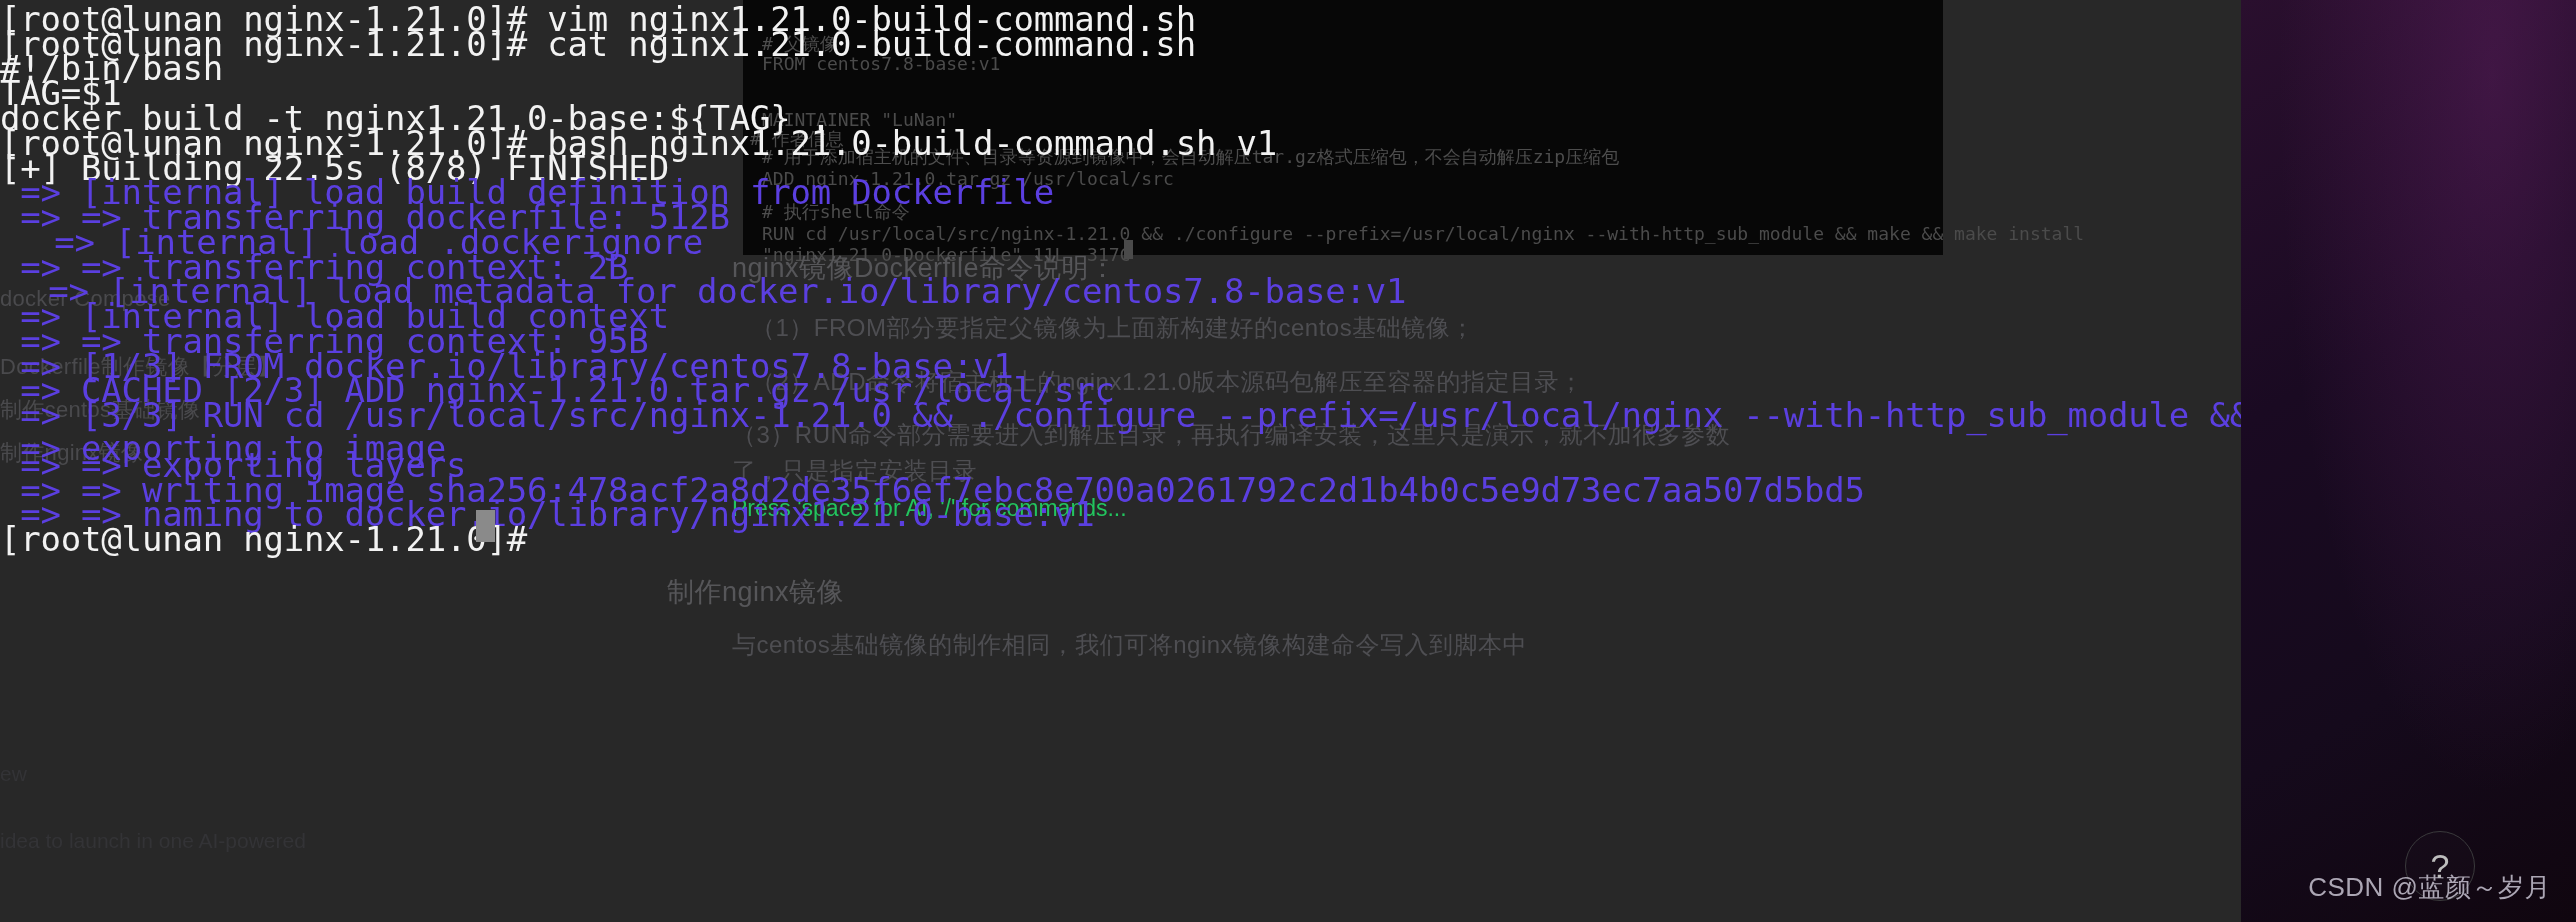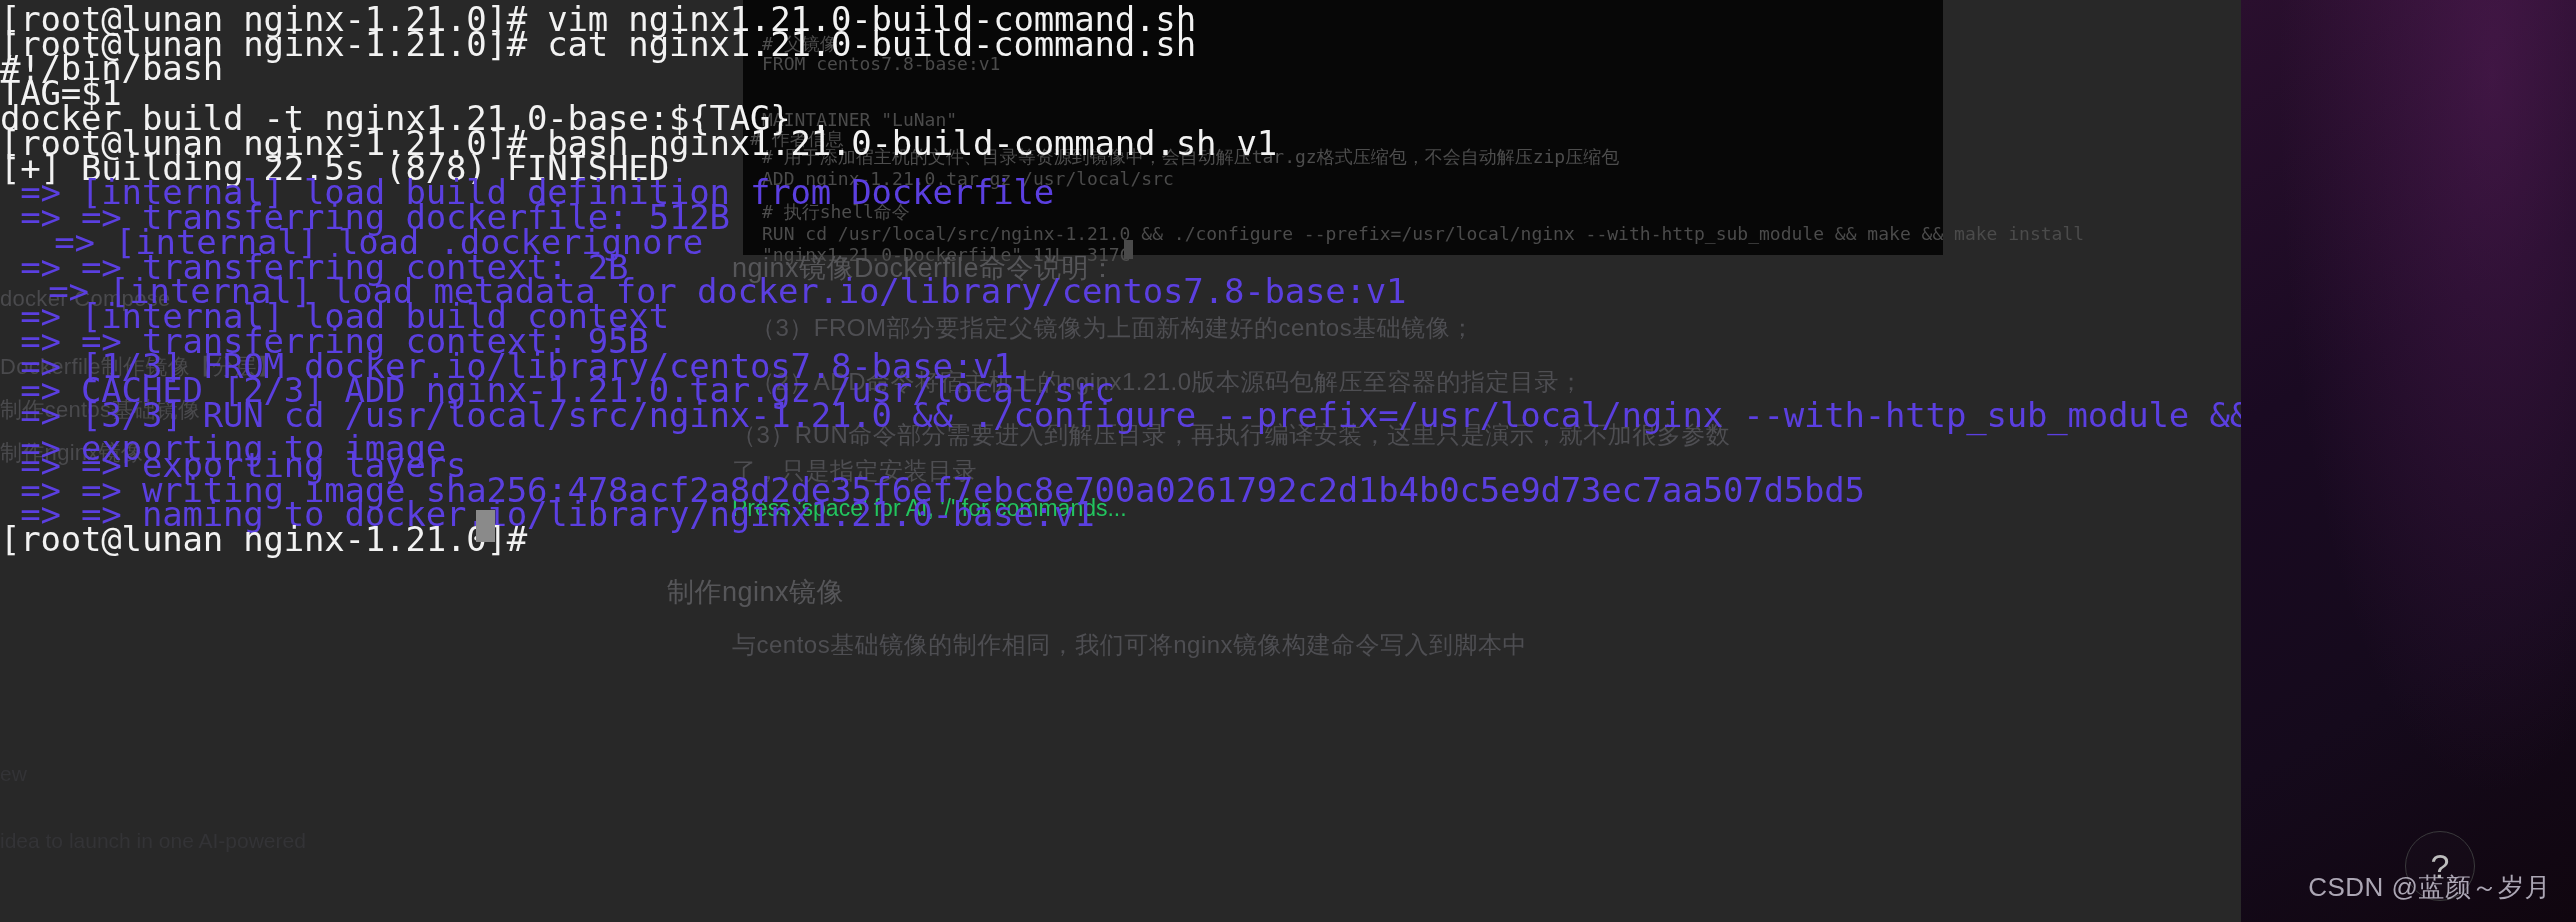--- a/index.html
+++ b/index.html
@@ -131,21 +131,21 @@
         <div class="code-line " style="top: 168px; left: 19px;">ADD nginx-1.21.0.tar.gz /usr/local/src</div>
         <div class="code-line cmt" style="top: 200px; left: 19px;"># 执行shell命令</div>
         <div class="code-line " style="top: 223px; left: 19px;">RUN cd /usr/local/src/nginx-1.21.0 &amp;&amp; ./configure --prefix=/usr/local/nginx --with-http_sub_module &amp;&amp; make &amp;&amp; make install</div>
         <div class="code-line cmt" style="top: 244px; left: 19px;">"nginx1.21.0-Dockerfile" 11L, 317C</div>
         <div class="code-cursor" style="left: 381px; top: 240px;"></div>
       </div>
 
     <div class="doc-head" id="doc-heading" style="top: 250px; left: 732px;">nginx镜像Dockerfile命令说明：</div>
 
     <div id="doc-lines">
-        <div class="doc-text" style="top: 312px; left: 751px;">（3）FROM部分要指定父镜像为上面新构建好的centos基础镜像；</div>
+        <div class="doc-text" style="top: 312px; left: 751px;">（1）FROM部分要指定父镜像为上面新构建好的centos基础镜像；</div>
         <div class="doc-text" style="top: 366px; left: 751px;">（2）ADD命令将宿主机上的nginx1.21.0版本源码包解压至容器的指定目录；</div>
         <div class="doc-text" style="top: 419px; left: 732px;">（3）RUN命令部分需要进入到解压目录，再执行编译安装，这里只是演示，就不加很多参数</div>
         <div class="doc-text" style="top: 455px; left: 732px;">了，只是指定安装目录</div>
       </div>
 
     <div class="doc-head" id="doc-mid-heading" style="top: 574px; left: 667px;">制作nginx镜像</div>
 
     <div class="doc-text" id="doc-top-line" style="top: 629px; left: 732px;">与centos基础镜像的制作相同，我们可将nginx镜像构建命令写入到脚本中</div>
 
     <div class="doc-hint" id="press-space" style="top: 495px; left: 732px;">Press 'space' for AI, '/' for commands...</div>

